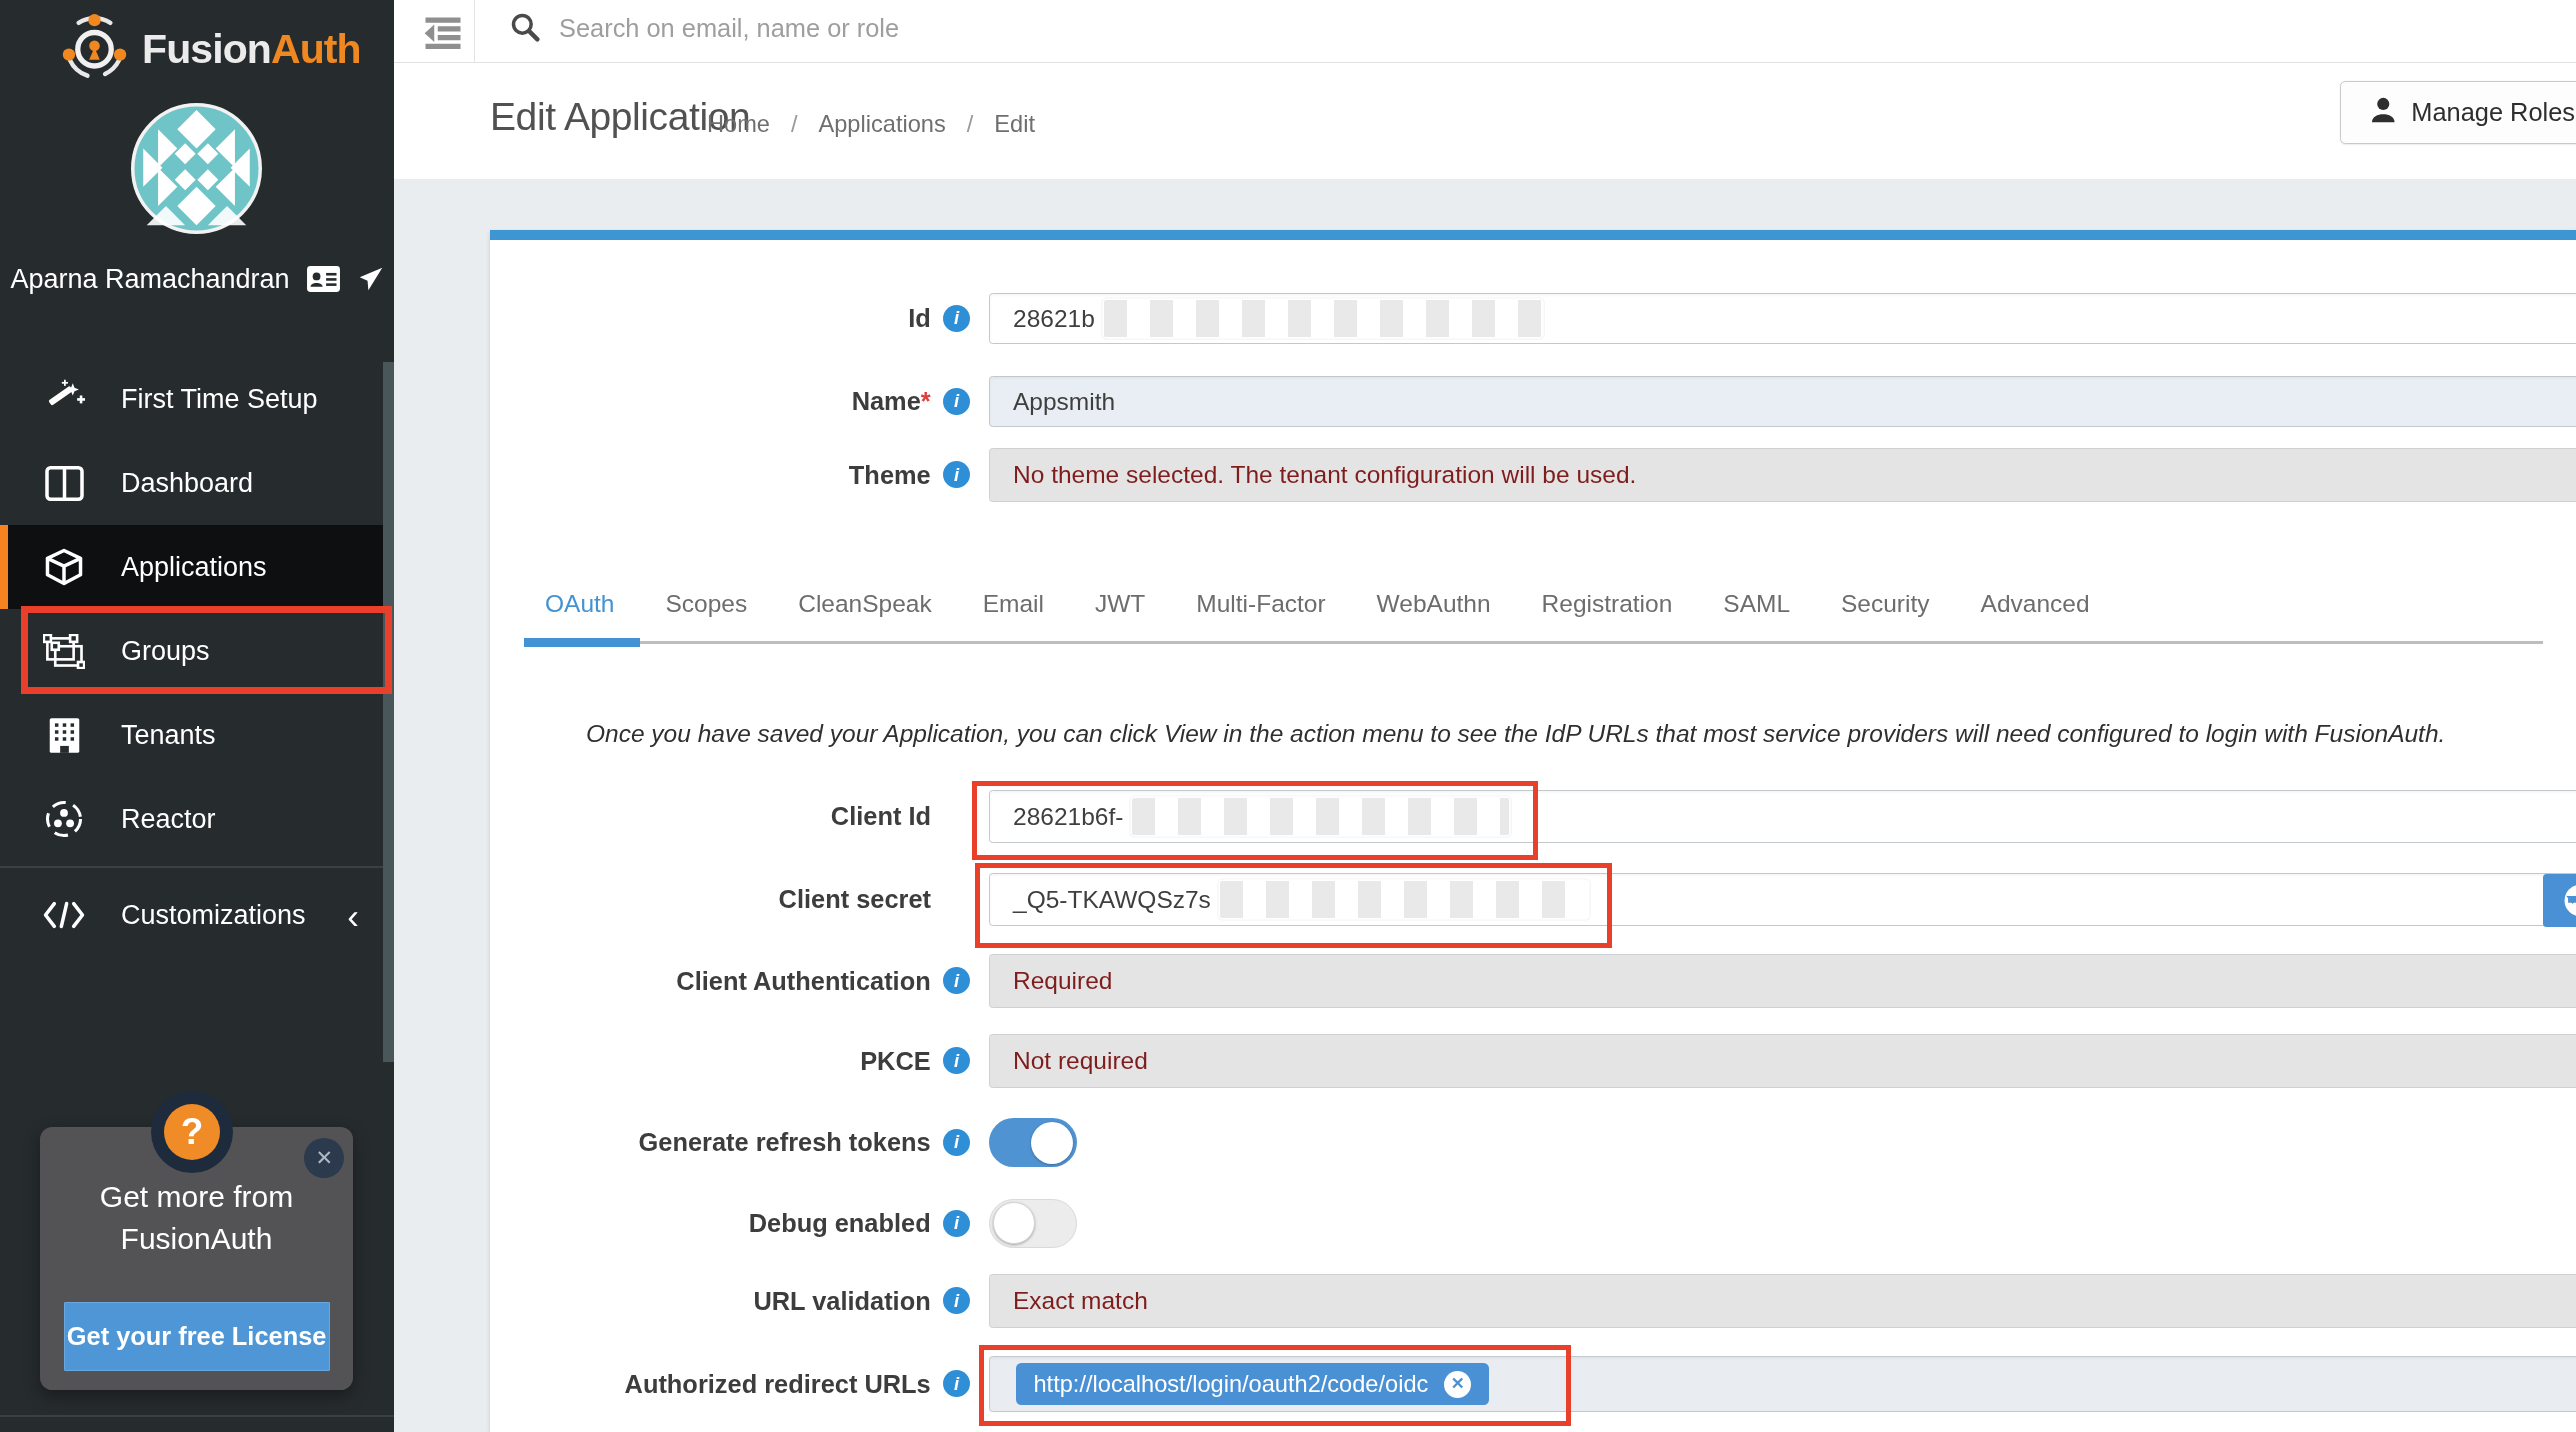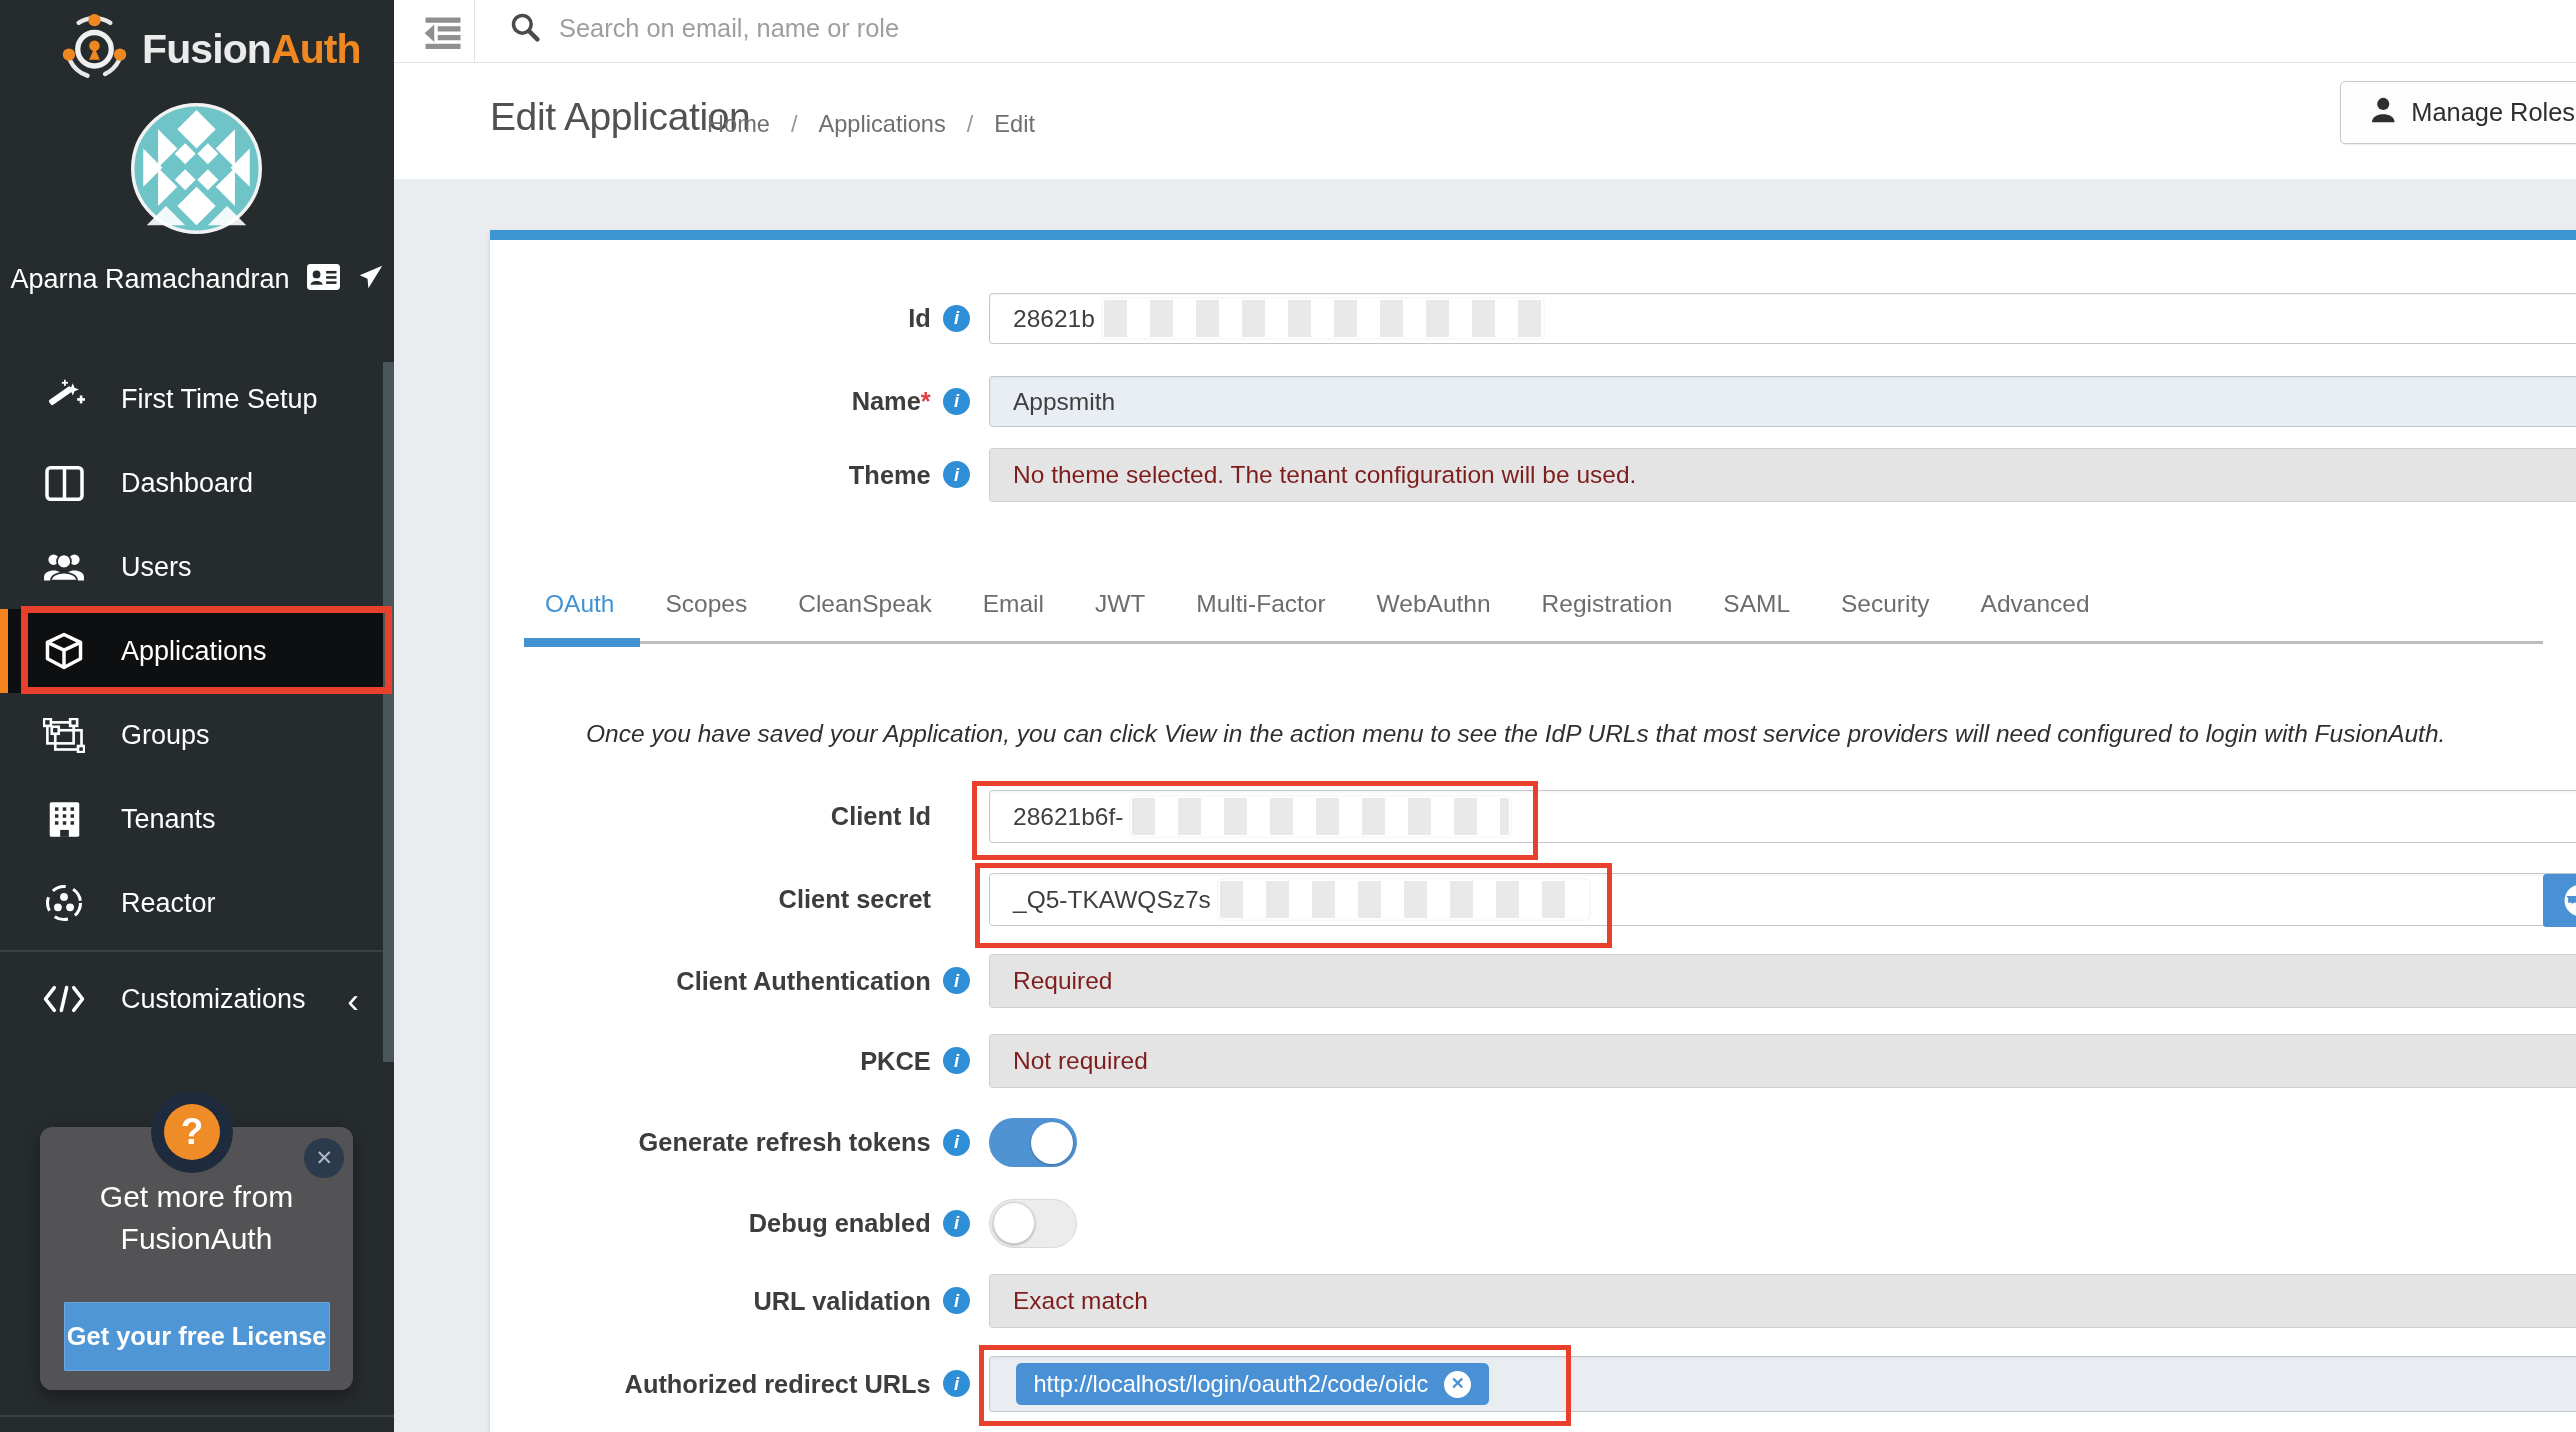--- a/index.html
+++ b/index.html
@@ -7,21 +7,21 @@
   body {
     position:relative; background:#e9edf0;
     font-family:"Liberation Sans", sans-serif; color:#3d3d3d;
   }
   
   .sidebar { position:absolute; left:0; top:0; width:394px; height:1432px; background:#262b2d; }
   .brand { position:absolute; top:14px; left:61px; display:flex; align-items:center; gap:14px; }
   .brand-text { font-size:41px; font-weight:bold; letter-spacing:-0.9px; }
   .brand-text .b1 { color:#ebebeb; } .brand-text .b2 { color:#f08822; }
   .avatar { position:absolute; left:131px; top:103px; width:131px; height:131px; }
-  .user-row { position:absolute; top:264px; left:0; width:394px; display:flex; justify-content:center; align-items:flex-start; gap:17.5px; }
+  .user-row { position:absolute; top:264px; left:0; width:394px; display:flex; justify-content:center; align-items:flex-end; gap:17.5px; }
   .user-name { color:#fff; font-size:27px; }
   .nav { position:absolute; top:357px; left:0; width:394px; }
   .nav-item { height:84px; display:flex; align-items:center; padding-left:42px; gap:35px; color:#fff; font-size:27px; cursor:pointer; position:relative; }
   .nav-item .nico { width:44px; display:flex; justify-content:center; flex:none; }
   .nav-item.active { background:#0e0f10; }
   .nav-item.active::before { content:""; position:absolute; left:0; top:0; width:7.9px; height:100%; background:#f58320; }
   .nav-divider { height:1.8px; background:#394143; margin:5.3px 0; }
   .nav-item .chev { position:absolute; right:35px; color:#fff; font-size:35px; line-height:1; }
   .side-scrollbar { position:absolute; left:383px; top:362px; width:11.4px; height:700px; background:#49575b; }
   .side-bottom-divider { position:absolute; top:1415px; left:0; width:394px; height:1.8px; background:#3a4143; }
@@ -160,33 +160,20 @@
     </div>
     <div class="nav-item">
       <span class="nico">
         <svg width="39" height="35" viewBox="0 0 44 40">
             <rect x="2" y="2" width="40" height="36" rx="4" fill="none" stroke="#fff" stroke-width="4"></rect>
             <line x1="22" y1="2" x2="22" y2="38" stroke="#fff" stroke-width="4"></line>
           </svg>
       </span>
       <span>Dashboard</span>
     </div>
-    <div class="nav-item">
-      <span class="nico">
-        <svg width="44" height="33" viewBox="0 0 50 38">
-            <circle cx="13" cy="10" r="6" fill="#fff"></circle>
-            <circle cx="37" cy="10" r="6" fill="#fff"></circle>
-            <circle cx="25" cy="12" r="8" fill="#fff" stroke="#262b2d" stroke-width="2"></circle>
-            <path d="M2 30 C2 20 24 20 24 30 L24 34 L2 34 Z" fill="#fff"></path>
-            <path d="M26 30 C26 20 48 20 48 30 L48 34 L26 34 Z" fill="#fff"></path>
-            <path d="M10 34 C10 22 40 22 40 34 Z" fill="#fff" stroke="#262b2d" stroke-width="2"></path>
-          </svg>
-      </span>
-      <span>Users</span>
-    </div>
     <div class="nav-item active">
       <span class="nico">
         <svg width="40" height="40" viewBox="0 0 46 46">
             <path d="M23 4 L42 13 L23 22 L4 13 Z" fill="none" stroke="#fff" stroke-width="4" stroke-linejoin="round"></path>
             <path d="M4 13 L4 32 L23 42 L23 22" fill="none" stroke="#fff" stroke-width="4" stroke-linejoin="round"></path>
             <path d="M42 13 L42 32 L23 42" fill="none" stroke="#fff" stroke-width="4" stroke-linejoin="round"></path>
           </svg>
       </span>
       <span>Applications</span>
     </div>

